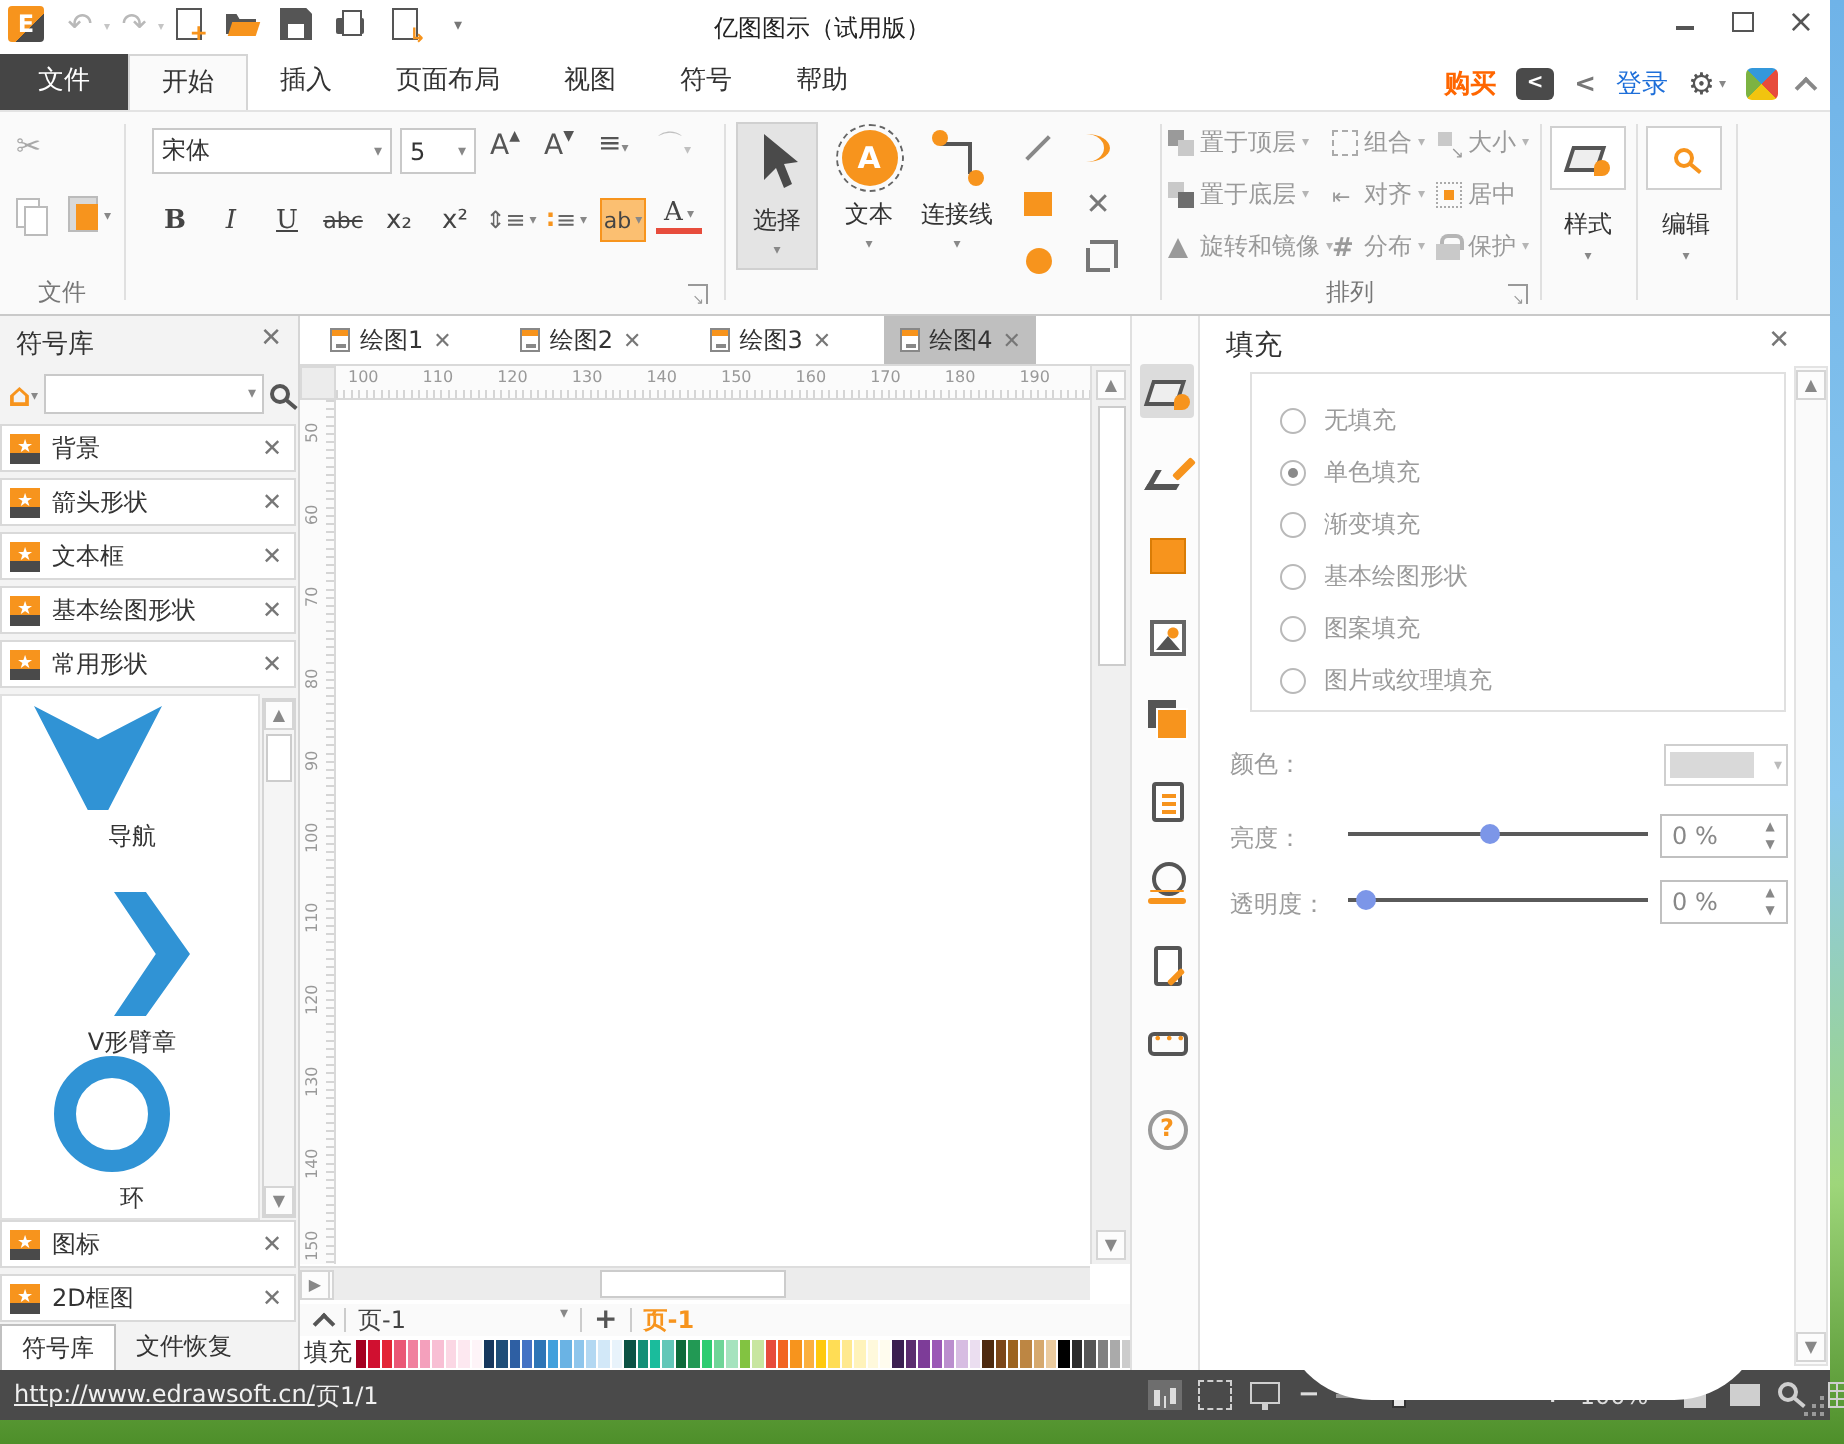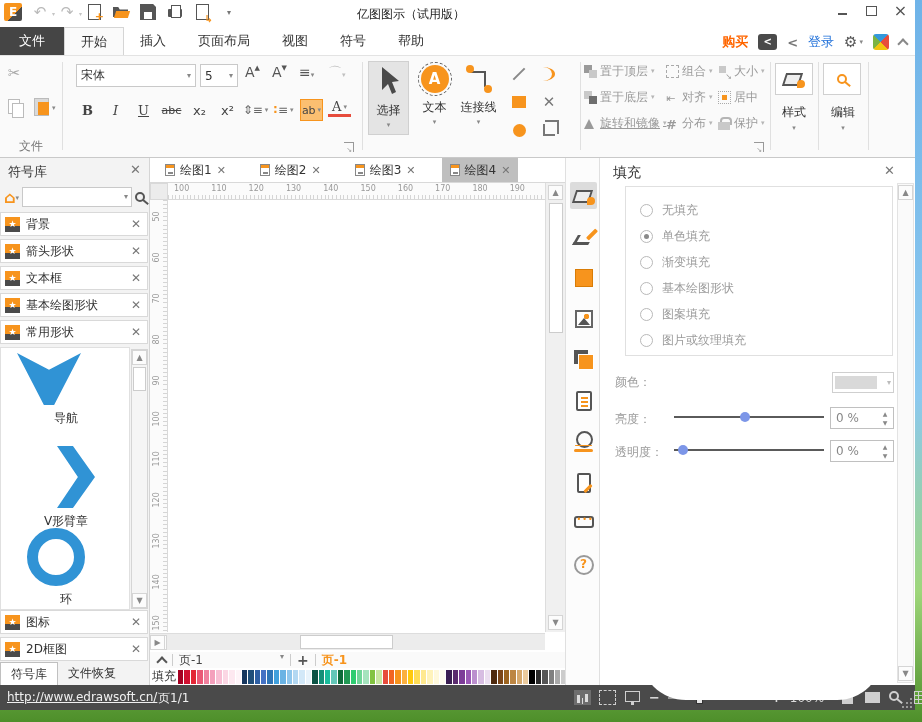--- a/index.html
+++ b/index.html
@@ -391,20 +391,21 @@
           </div>
       <div class="mini" style="left:146px;top:64px">
             <div class="mi-dot"></div>
           </div>
       <div class="mini" style="left:176px;top:64px">
             <div class="mi-crop"></div>
           </div>
     </div>
 
     <div class="grp grp-arr" id="arrange-grp">
+      <div class="glabel">排列</div>
       <div class="launcher" style="right:6px"></div>
     <div class="arr-item" style="left: 4px; top: 6px;">
             <div class="ai ai-sq2"></div>
             <span>置于顶层</span>
             <span class="da">▾</span>
           </div>
           <div class="arr-item" style="left: 86px; top: 6px;">
             <div class="ai ai-group"></div>
             <span>组合</span>
             <span class="da">▾</span>
@@ -421,21 +422,21 @@
           </div>
           <div class="arr-item" style="left: 86px; top: 32px;">
             <div class="ai ai-align"></div>
             <span>对齐</span>
             <span class="da">▾</span>
           </div>
           <div class="arr-item" style="left: 138px; top: 32px;">
             <div class="ai ai-center"></div>
             <span>居中</span>
           </div>
-          <div class="arr-item" style="left: 4px; top: 58px; text-decoration: underline;">
+          <div class="arr-item" style="left: 4px; top: 58px;">
             <div class="ai ai-rotate"></div>
             <span>旋转和镜像</span>
             <span class="da">▾</span>
           </div>
           <div class="arr-item" style="left: 86px; top: 58px;">
             <div class="ai ai-dist"></div>
             <span>分布</span>
             <span class="da">▾</span>
           </div>
           <div class="arr-item" style="left: 138px; top: 58px;">

